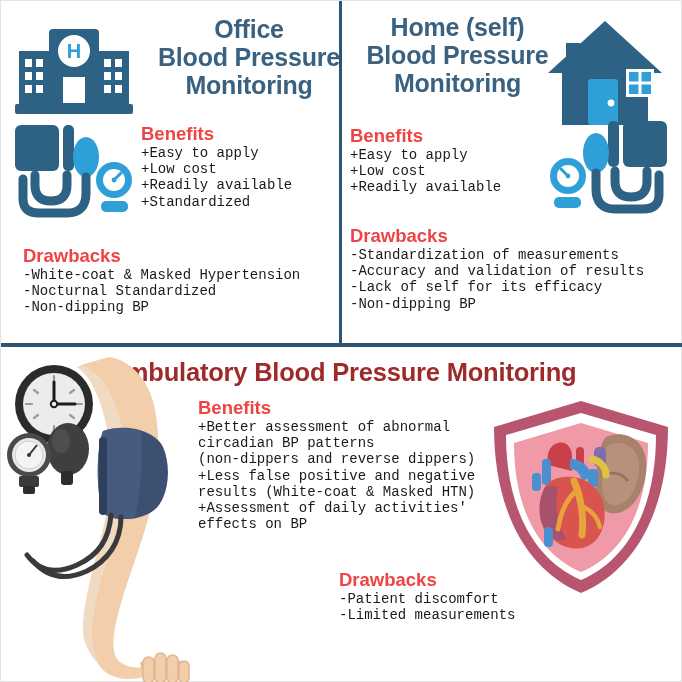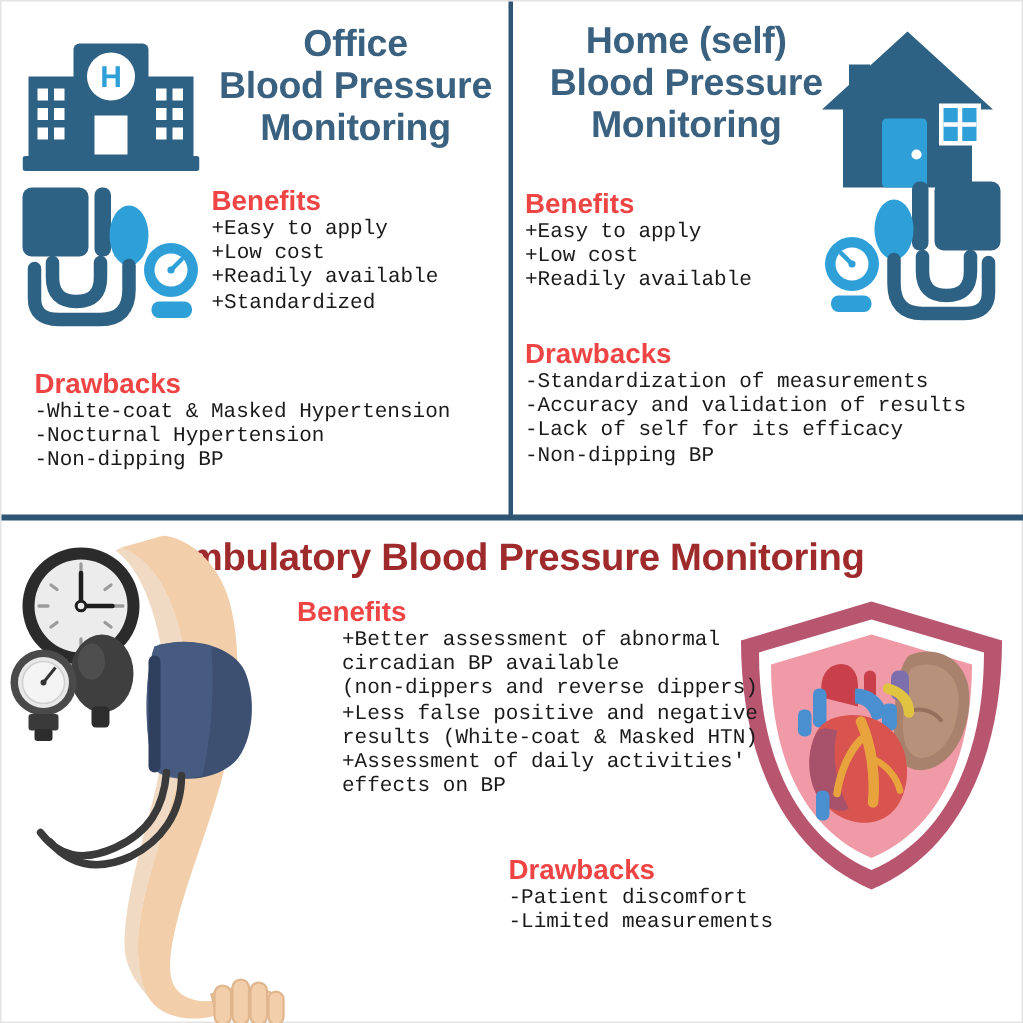--- a/index.html
+++ b/index.html
@@ -9,41 +9,41 @@
         border:1px solid #e3e3e3;background:#fff;}
 
   
   .top-row{position:absolute;left:0;top:0;width:682px;height:342px;}
   .panel{position:absolute;top:0;height:345px;width:341px;box-sizing:border-box;}
   .panel-left{left:0;border-right:3px solid #2e5574;}
   .panel-right{left:341px;}
 
   .ttl{font-weight:bold;color:#3a6280;text-align:center;line-height:1.12;
        letter-spacing:-0.2px;}
-  .ttl-left{position:absolute;left:138px;top:14px;width:196px;font-size:25px;}
+  .ttl-left{position:absolute;left:150px;top:14px;width:196px;font-size:25px;}
   .ttl-right{position:absolute;left:8px;top:12px;width:215px;font-size:25px;}
 
   .hdr{font-weight:bold;color:#ef4444;font-size:18.5px;line-height:1.18;}
   .li{color:#1a1a1a;font-size:14px;line-height:1.16;white-space:nowrap;font-family:Liberation Mono, monospace;}
   .blk{position:absolute;}
 
   
   .l-benefits{left:140px;top:122px;}
   .l-draw{left:22px;top:244px;}
   
   .r-benefits{left:8px;top:124px;}
   .r-draw{left:8px;top:224px;}
 
   
   .bottom{position:absolute;left:0;top:342px;width:682px;height:340px;
           border-top:4px solid #2e5574;box-sizing:border-box;}
   .ttl-amb{position:absolute;left:0;top:11px;width:682px;text-align:center;
            font-size:25.5px;font-weight:bold;color:#9e2a2b;letter-spacing:-0.2px;}
   .b-benefits{position:absolute;left:197px;top:50px;}
-  .b-benefits .li{white-space:normal;margin-left:30px;}
+  .b-benefits .li{white-space:normal;}
   .b-draw{position:absolute;left:338px;top:222px;}
 
   
   .art{position:absolute;}
 
   
   .hospital{left:14px;top:18px;width:118px;height:100px;}
 
   
   .sphyg{width:120px;height:104px;}
@@ -122,21 +122,21 @@
         <div class="hdr">Benefits</div>
         <div class="li">+Easy to apply</div>
         <div class="li">+Low cost</div>
         <div class="li">+Readily available</div>
         <div class="li">+Standardized</div>
       </div>
 
       <div class="blk l-draw">
         <div class="hdr">Drawbacks</div>
         <div class="li">-White-coat &amp; Masked Hypertension</div>
-        <div class="li">-Nocturnal Hypertension</div>
+        <div class="li">-Nocturnal Standardized</div>
         <div class="li">-Non-dipping BP</div>
       </div>
     </div>
 
     <div class="panel panel-right">
 
       <div class="ttl ttl-right">
         <div>Home (self)</div>
         <div>Blood Pressure</div>
         <div>Monitoring</div>
@@ -284,21 +284,21 @@
         <path d="M86 84 C92 98 96 118 94 138" stroke="#e8a33d" stroke-width="7" fill="none" stroke-linecap="round"></path>
         <path d="M86 96 C78 104 72 118 70 132" stroke="#e8a33d" stroke-width="5" fill="none" stroke-linecap="round"></path>
         <path d="M96 110 C104 114 110 122 112 130" stroke="#e8a33d" stroke-width="4.5" fill="none" stroke-linecap="round"></path>
         <rect x="56" y="130" width="9" height="20" rx="4" fill="#4a8fd0"></rect>
       </svg>
     </div>
 
     <div class="b-benefits">
       <div class="hdr">Benefits</div>
       <div class="li">+Better assessment of abnormal</div>
-      <div class="li">circadian BP available</div>
+      <div class="li">circadian BP patterns</div>
       <div class="li">(non-dippers and reverse dippers)</div>
       <div class="li">+Less false positive and negative</div>
       <div class="li">results (White-coat &amp; Masked HTN)</div>
       <div class="li">+Assessment of daily activities'</div>
       <div class="li">effects on BP</div>
     </div>
 
     <div class="b-draw">
       <div class="hdr">Drawbacks</div>
       <div class="li">-Patient discomfort</div>

